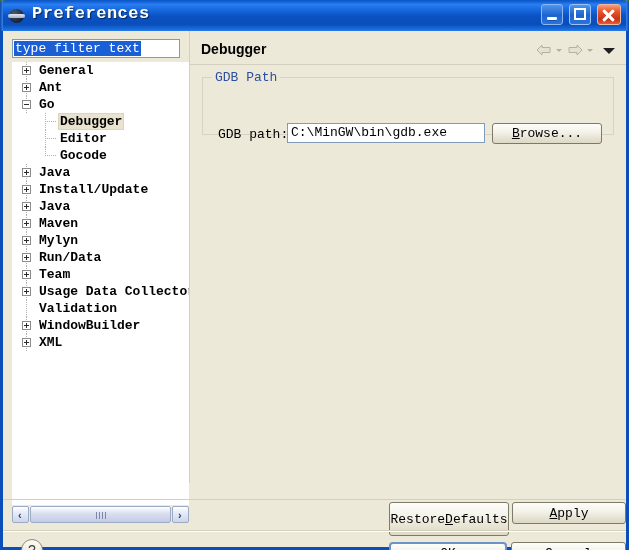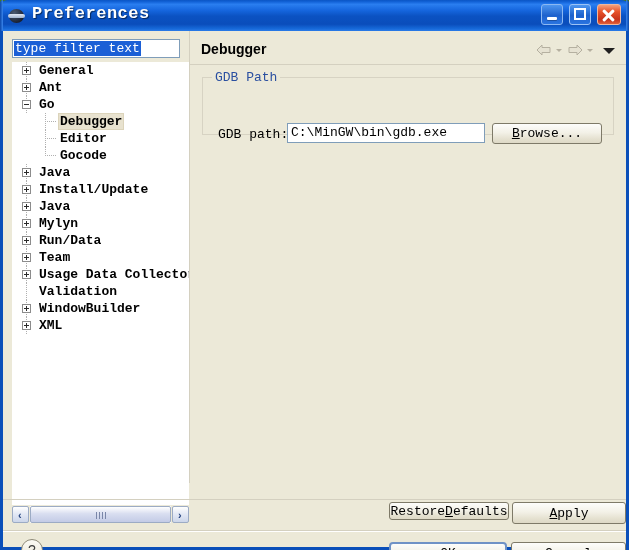--- a/index.html
+++ b/index.html
@@ -384,21 +384,21 @@
     text-align: center;
     cursor: default;
     display: flex;
     align-items: center;
     justify-content: center;
     white-space: nowrap;
   }
   .xpbtn .u { text-decoration: underline; }
   #browse-btn { left: 489px; top: 92px; width: 110px; height: 21px; }
 
-  #restore-btn { left: 386px; top: 471px; width: 120px; height: 18px; }
+  #restore-btn { left: 386px; top: 471px; width: 120px; height: 34px; }
   #apply-btn   { left: 509px; top: 471px; width: 114px; height: 22px; }
 
   #bottom-rule {
     position: absolute;
     left: 0; top: 468px;
     width: 623px; height: 1px;
     background: #d4d0c0;
   }
   #bottom-rule2 {
     position: absolute;
@@ -543,20 +543,28 @@
               <div class="v"></div>
             </div>
             <div class="lbl">Java</div>
           </div>
           <div class="tnode depth0">
             <div class="dotv"></div>
             <div class="toggle">
               <div class="h"></div>
               <div class="v"></div>
             </div>
+            <div class="lbl">Maven</div>
+          </div>
+          <div class="tnode depth0">
+            <div class="dotv"></div>
+            <div class="toggle">
+              <div class="h"></div>
+              <div class="v"></div>
+            </div>
             <div class="lbl">Mylyn</div>
           </div>
           <div class="tnode depth0">
             <div class="dotv"></div>
             <div class="toggle">
               <div class="h"></div>
               <div class="v"></div>
             </div>
             <div class="lbl">Run/Data</div>
           </div>

